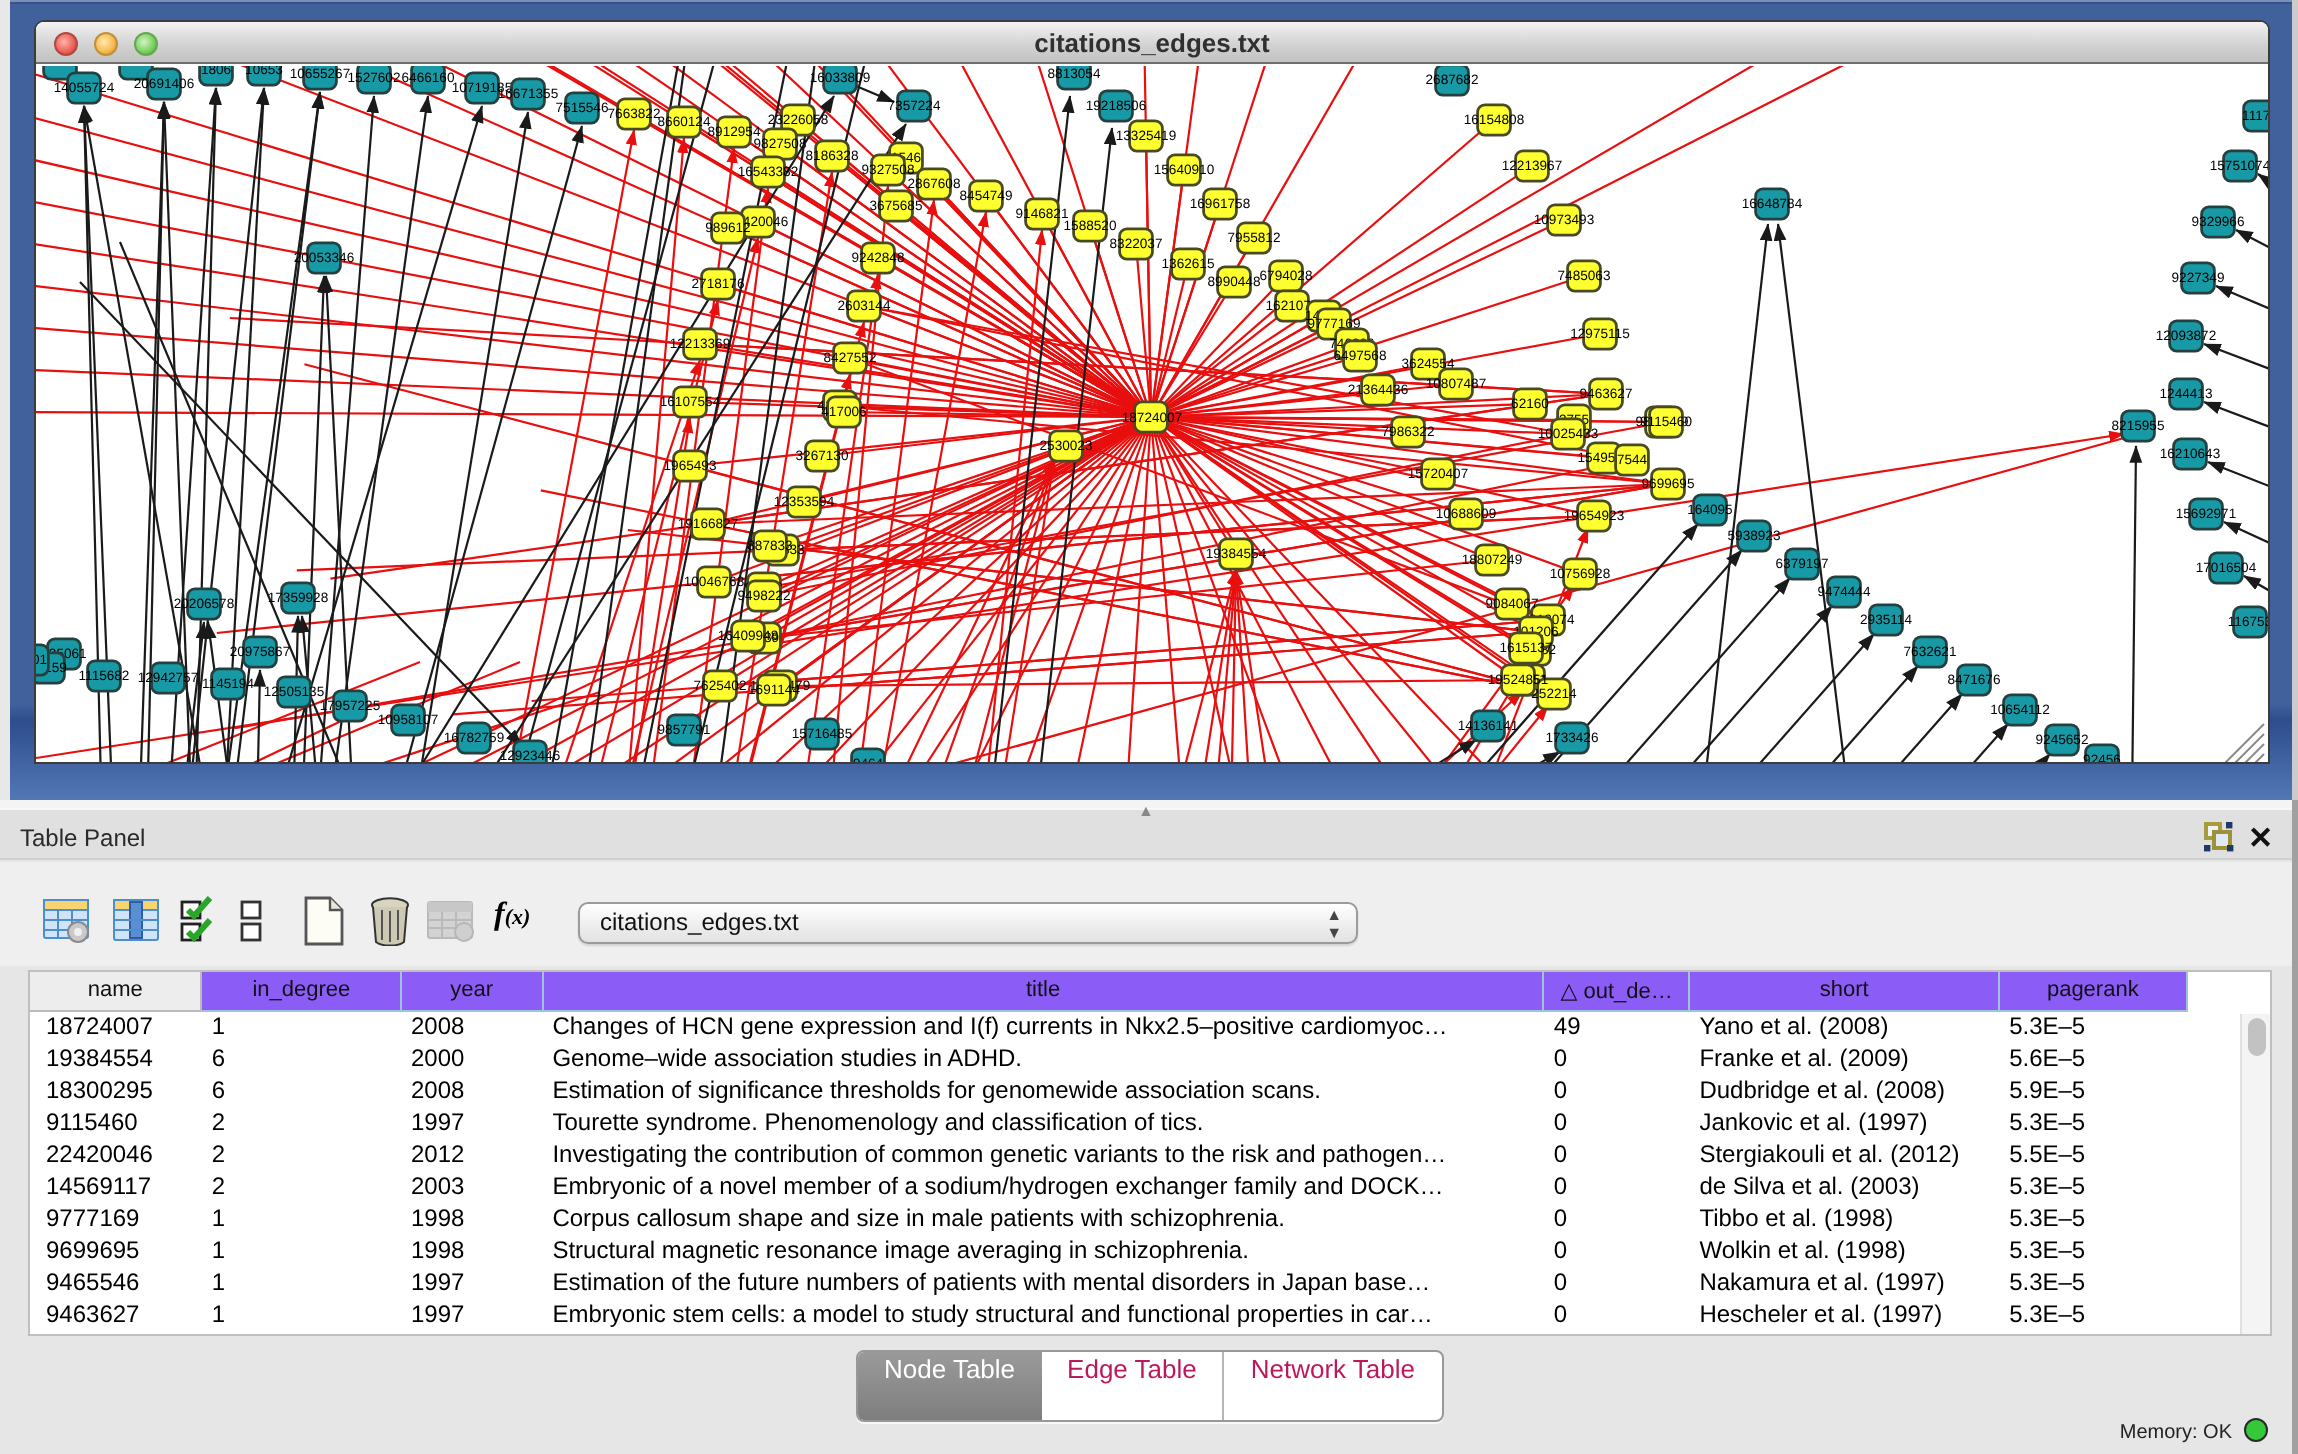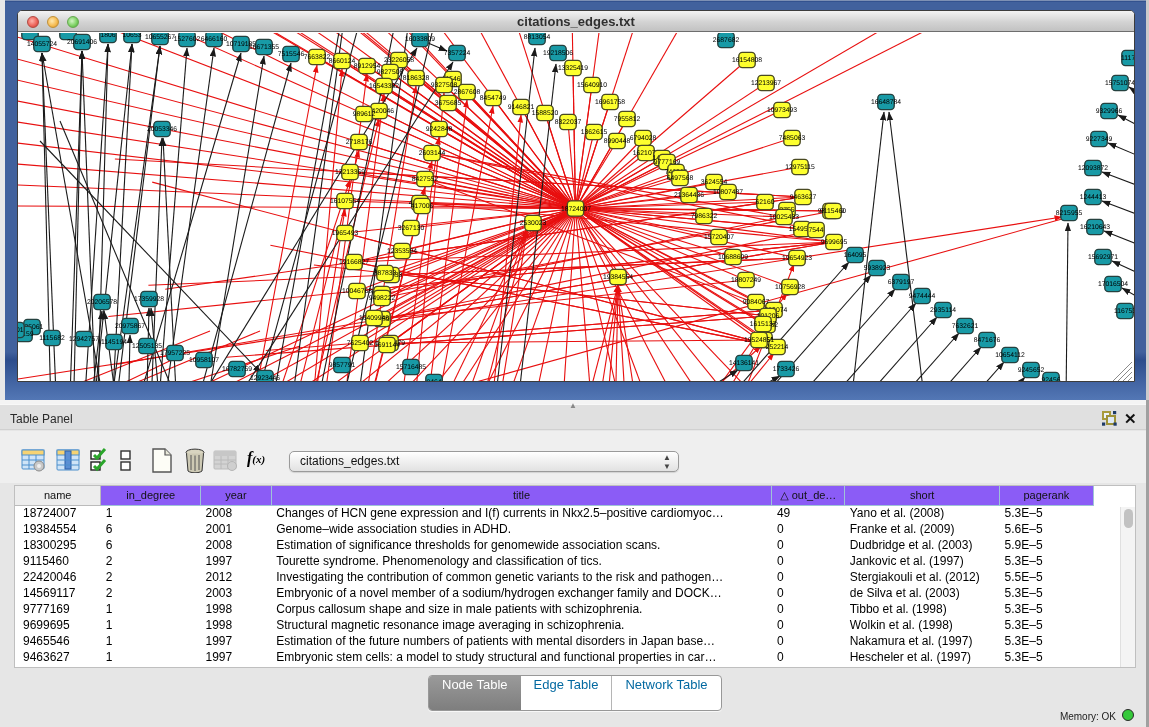--- a/index.html
+++ b/index.html
@@ -41,21 +41,21 @@
  border-right:1px solid #9fc4d6;border-bottom:1px solid #9fc4d6;text-align:center;color:#111}
 th.name{background:#ededed;border-right:1px solid #bbb;border-bottom:1px solid #bbb}
 td{height:16px;padding:0 0 0 5px;white-space:nowrap;overflow:hidden}
 td.c0{padding-left:8px}
 #scr{position:absolute;left:1105px;top:21px;width:15px;height:161px;background:#f4f4f4;border-left:1px solid #e0e0e0}
 #scr .th{position:absolute;left:3px;top:2px;width:9px;height:19px;border-radius:5px;background:#c2c2c2}
 
 #tabs{position:absolute;left:428px;top:275px;height:36px;display:flex;
  border:1px solid #989898;border-radius:4px;overflow:hidden;background:#fff;
  box-shadow:0 1px 0 rgba(255,255,255,.7)}
-#tabs div{font-size:13px;line-height:18px;padding:0 13px;color:#0369a1}
+#tabs div{font-size:13px;line-height:18px;padding:0 13px;color:#be185d}
 #tabs .sel{background:linear-gradient(#9a9a9a,#7e7e7e);color:#fff}
 #tabs .sep{width:1px;padding:0;background:#b5b5b5}
 #mem{position:absolute;right:33px;top:311px;font-size:10px;color:#222}
 #memdot{position:absolute;right:15px;top:309px;width:12px;height:12px;border-radius:50%;
  background:#35c93a;border:1.5px solid #2a2a2a}
 #redge{position:absolute;right:0;top:0;width:3px;height:400px;background:#cbcbcb}#redge2{position:absolute;right:0;top:400px;width:3px;height:327px;background:#a0a0a0}
 </style></head>
 <body>
 <div id="net">
  <div id="blue"></div>
@@ -719,33 +719,33 @@
             <td class="c1">1</td>
             <td class="c2">2008</td>
             <td class="c3">Changes of HCN gene expression and I(f) currents in Nkx2.5–positive cardiomyoc…</td>
             <td class="c4">49</td>
             <td class="c5">Yano et al. (2008)</td>
             <td class="c6">5.3E–5</td>
           </tr>
 <tr>
             <td class="c0">19384554</td>
             <td class="c1">6</td>
-            <td class="c2">2001</td>
+            <td class="c2">2000</td>
             <td class="c3">Genome–wide association studies in ADHD.</td>
             <td class="c4">0</td>
             <td class="c5">Franke et al. (2009)</td>
             <td class="c6">5.6E–5</td>
           </tr>
 <tr>
             <td class="c0">18300295</td>
             <td class="c1">6</td>
             <td class="c2">2008</td>
             <td class="c3">Estimation of significance thresholds for genomewide association scans.</td>
             <td class="c4">0</td>
-            <td class="c5">Dudbridge et al. (2003)</td>
+            <td class="c5">Dudbridge et al. (2008)</td>
             <td class="c6">5.9E–5</td>
           </tr>
 <tr>
             <td class="c0">9115460</td>
             <td class="c1">2</td>
             <td class="c2">1997</td>
             <td class="c3">Tourette syndrome. Phenomenology and classification of tics.</td>
             <td class="c4">0</td>
             <td class="c5">Jankovic et al. (1997)</td>
             <td class="c6">5.3E–5</td>

